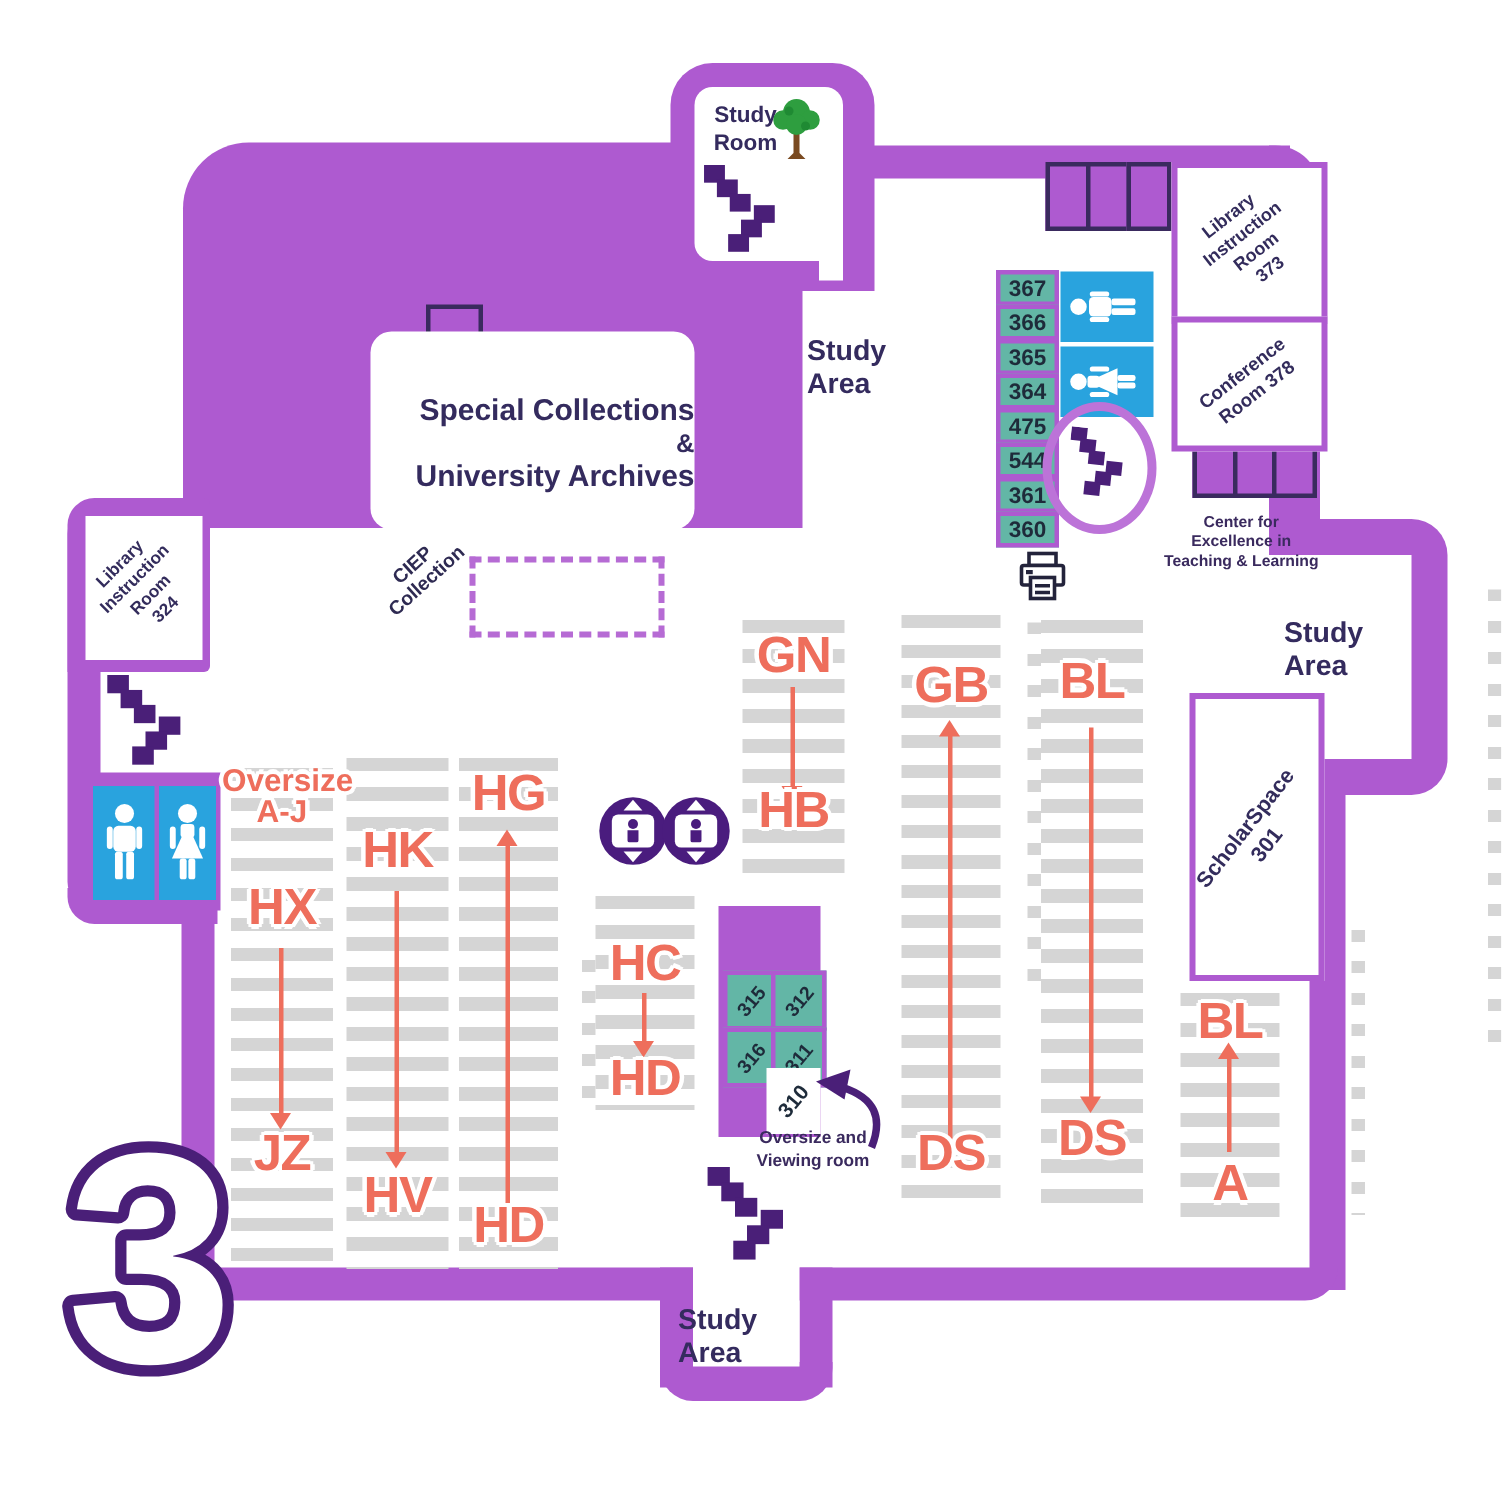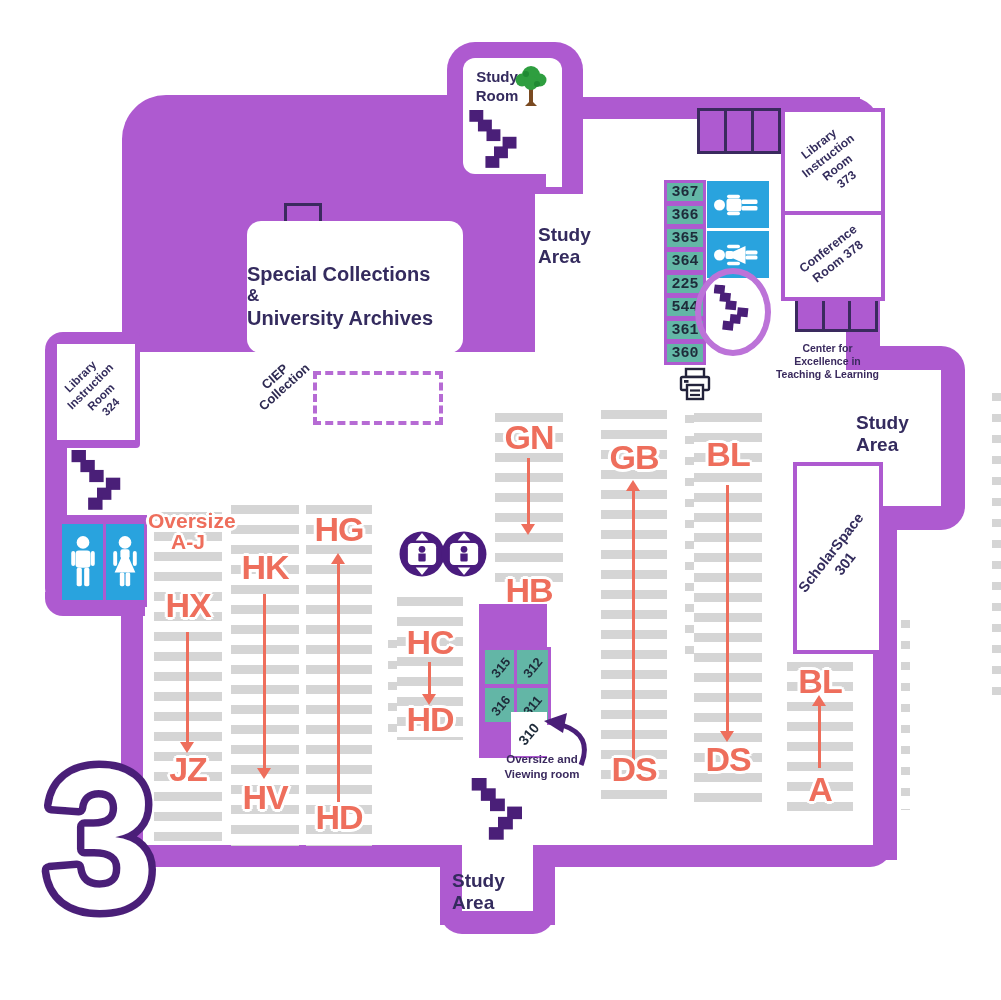--- a/index.html
+++ b/index.html
@@ -22,21 +22,21 @@
           font-weight:800;font-size:29px;color:#3A2A5E;letter-spacing:0;}
   .roombox{position:absolute;background:#fff;border:4px solid #AE5AD0;display:flex;align-items:center;justify-content:center;text-align:center;}
   .rot{transform:rotate(-38deg);font-weight:700;font-size:12px;line-height:1.25;color:#332C5C;}
   .doorrow{position:absolute;display:flex;background:#AE5AD0;}
   .doorrow>div{flex:1;border:3px solid #3A2A5E;margin-left:-3px;background:#AE5AD0;}
   .doorrow>div:first-child{margin-left:0;}
   .doorcol{position:absolute;display:flex;flex-direction:column;background:#AE5AD0;}
   .doorcol>div{flex:1;border:3px solid #3A2A5E;margin-top:-3px;background:#AE5AD0;}
   .doorcol>div:first-child{margin-top:0;}
   .badge{width:36px;height:18px;background:#63B6A6;border:3px solid #AE5AD0;margin-top:-1px;
-         font-weight:700;font-size:15px;color:#1E2B3A;display:flex;align-items:center;justify-content:center;font-family:Liberation Mono, monospace;}
+         font-weight:700;font-size:15px;color:#1E2B3A;display:flex;align-items:center;justify-content:center;}
   .rr{position:absolute;background:#29A3DE;display:flex;align-items:center;justify-content:center;}
   .tealcell{position:absolute;width:31px;height:34px;background:#63B6A6;border:3px solid #AE5AD0;display:flex;align-items:center;justify-content:center;}
   .tealcell span{transform:rotate(-50deg);font-weight:700;font-size:13px;color:#1E2B3A;}
   .oval{position:absolute;border:6px solid #BC73D8;border-radius:50%;}
   .cetl{position:absolute;font-weight:800;font-size:10.5px;line-height:1.25;text-align:center;color:#3A2A5E;}
   .lvlabel{position:absolute;font-weight:800;font-size:11.5px;line-height:1.3;text-align:center;color:#3A2A5E;}
 </style>
 </head>
 <body>
 
@@ -92,21 +92,21 @@
         <rect x="23" y="34" width="13" height="11"></rect>
         <rect x="15" y="43" width="13" height="11"></rect>
       </g>
   </svg>
 
   <div class="doorcol" style="left:284px;top:203px;width:38px;height:60px;">
       <div></div>
       <div></div>
     </div>
   <div class="whitebox" style="left:247px;top:221px;width:216px;height:132px;border-radius:14px;"></div>
-  <div class="abs" style="left:247px;top:262px;width:216px;text-align:left;font-weight:800;font-size:20px;line-height:1.2;color:#342B5E;">
+  <div class="abs" style="left:247px;top:262px;width:216px;text-align:right;font-weight:800;font-size:20px;line-height:1.2;color:#342B5E;">
     <div>Special Collections</div>
     <div style="font-size:17px;">&amp;</div>
     <div>University Archives</div>
   </div>
   <div class="abs" style="left:238px;top:368px;width:84px;transform:rotate(-42deg);font-weight:800;font-size:13px;line-height:1.1;text-align:center;color:#2E2A52;">
     <div>CIEP</div>
     <div>Collection</div>
   </div>
   <div class="abs" style="left:313px;top:371px;width:122px;height:46px;border:4px dashed #B66BD4;"></div>
 
@@ -182,21 +182,21 @@
   <div class="slabel" style="left:306px;top:512px;width:66px;">HG</div>
   <div class="sarrow up" style="left:337px;top:562px;height:240px;"></div>
   <div class="slabel" style="left:306px;top:800px;width:66px;">HD</div>
 
   <div class="slabel" style="left:397px;top:625px;width:66px;">HC</div>
   <div class="sarrow down" style="left:428px;top:662px;height:34px;"></div>
   <div class="slabel" style="left:397px;top:702px;width:66px;">HD</div>
 
   <div class="slabel" style="left:495px;top:420px;width:68px;">GN</div>
   <div class="sarrow down" style="left:527px;top:458px;height:68px;"></div>
-  <div class="slabel" style="left:495px;top:573px;width:68px;">HB</div>
+  <div class="slabel" style="left:495px;top:523px;width:68px;">HB</div>
 
   <div class="slabel" style="left:601px;top:440px;width:66px;">GB</div>
   <div class="sarrow up" style="left:632px;top:489px;height:281px;"></div>
   <div class="slabel" style="left:601px;top:752px;width:66px;">DS</div>
 
   <div class="slabel" style="left:694px;top:437px;width:68px;">BL</div>
   <div class="sarrow down" style="left:726px;top:485px;height:248px;"></div>
   <div class="slabel" style="left:694px;top:742px;width:68px;">DS</div>
 
   <div class="slabel" style="left:787px;top:664px;width:66px;">BL</div>
@@ -283,21 +283,21 @@
     <div>Center for</div>
     <div>Excellence in</div>
     <div>Teaching &amp; Learning</div>
   </div>
 
   <div class="abs" style="left:664px;top:181px;">
     <div class="badge">367</div>
     <div class="badge">366</div>
     <div class="badge">365</div>
     <div class="badge">364</div>
-    <div class="badge">225</div>
+    <div class="badge">475</div>
     <div class="badge">544</div>
     <div class="badge">361</div>
     <div class="badge">360</div>
   </div>
 
   <div class="rr" style="left:707px;top:181px;width:62px;height:47px;">
     <div style="transform:rotate(-90deg);">
       <svg width="27" height="46" viewBox="0 0 26 46" fill="#fff">
         <circle cx="13" cy="6" r="5.5"></circle>
           <rect x="6.5" y="13" width="13" height="15" rx="3"></rect>

